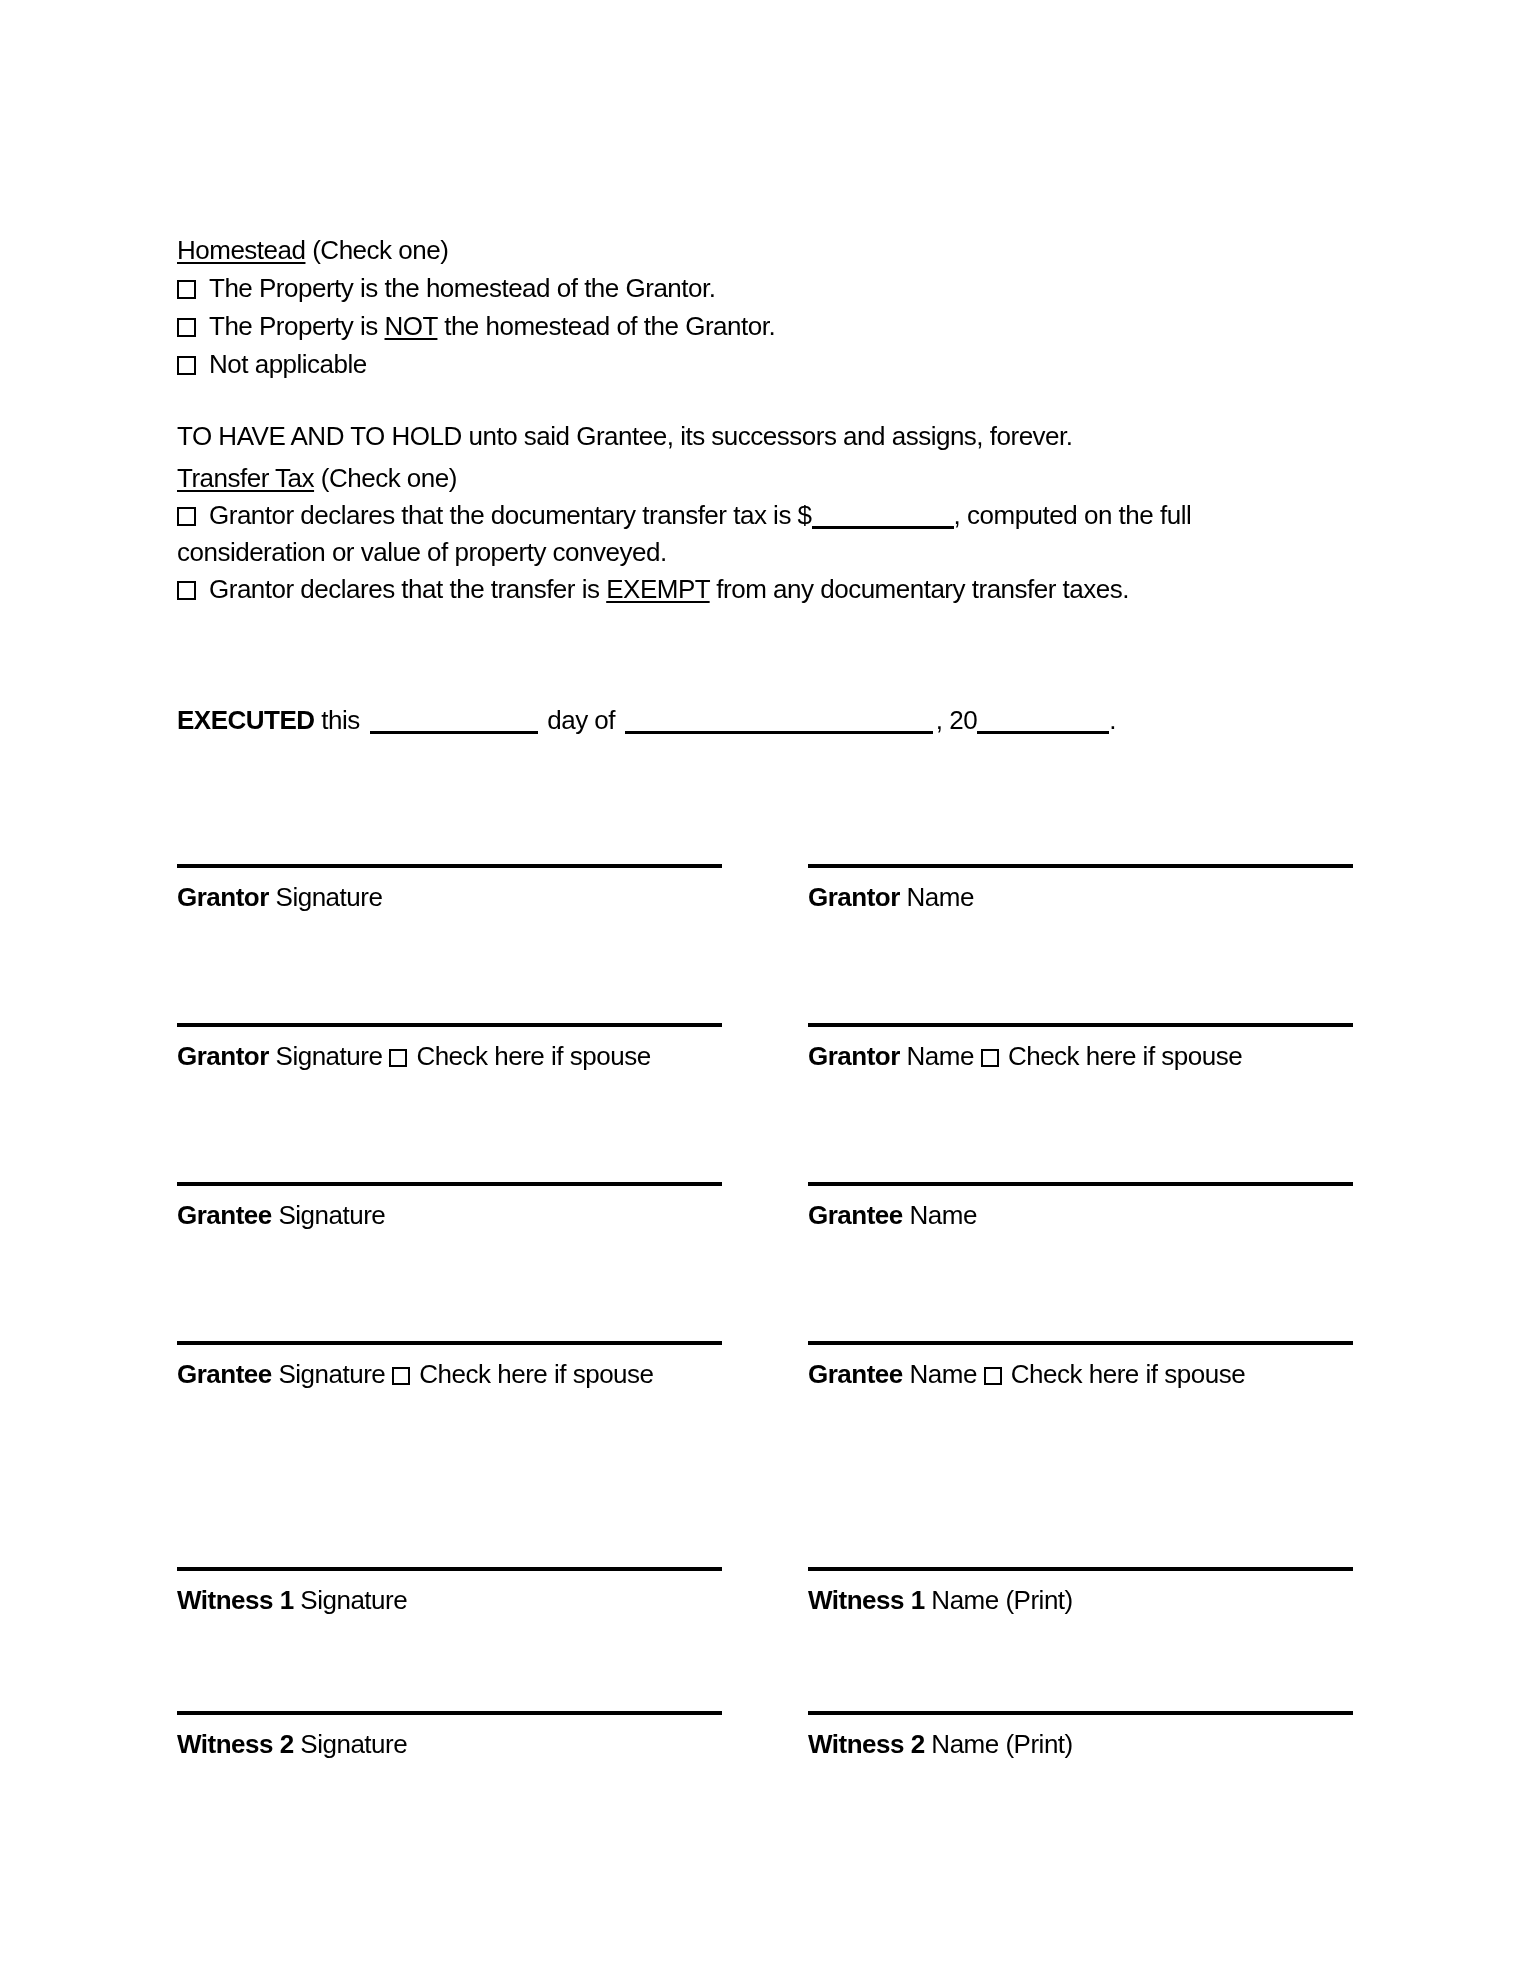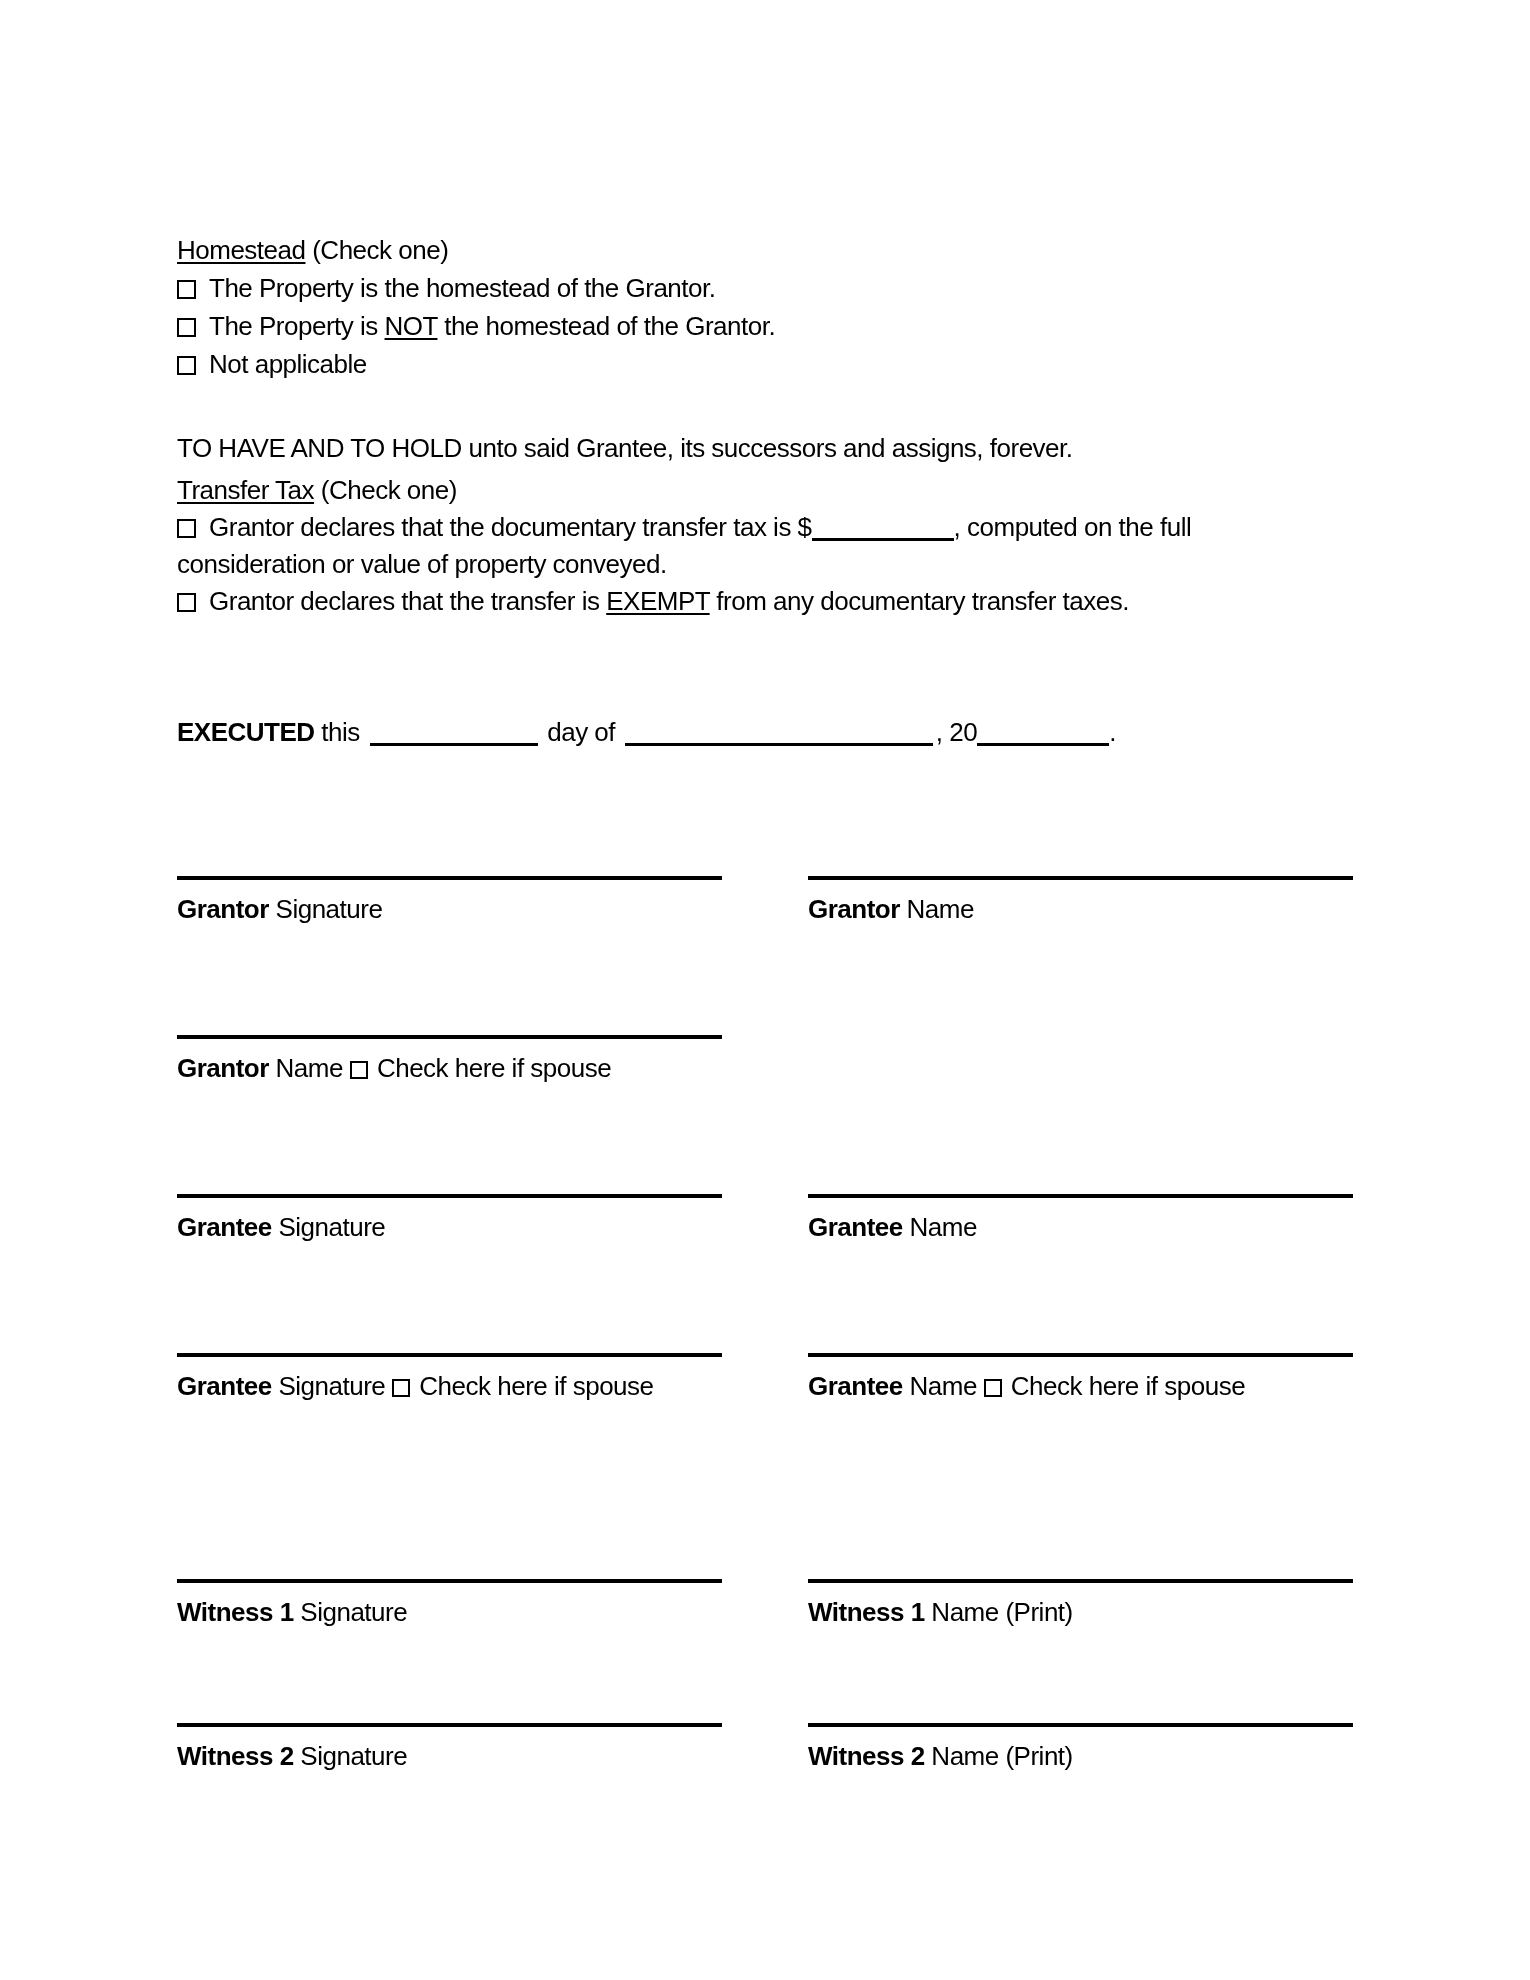--- a/index.html
+++ b/index.html
@@ -42,21 +42,21 @@
     box-sizing: border-box;
     vertical-align: -2px;
     margin-right: 13px;
   }
   .cbx.mid {
     width: 18px;
     height: 18px;
     margin: 0 9px 0 7px;
   }
 
-  #habendum { margin-top: 46px; line-height: 38px; white-space: nowrap; }
+  #habendum { margin-top: 34px; line-height: 38px; white-space: nowrap; }
   #transfer-heading { margin-top: 4px; }
   .tax-line { line-height: 37px; white-space: nowrap; }
   .tax-wrap { line-height: 37px; white-space: nowrap; }
 
   .blank {
     display: inline-block;
     border-bottom: 3px solid #000;
     height: 20px;
     vertical-align: -5px;
   }
@@ -139,20 +139,26 @@
         <div class="sig-label">
           <b>Grantor</b><span> Name</span>
         </div>
       </div>
     </div>
 
     <div class="sig-row h160">
       <div class="sig-cell">
         <div class="sig-line"></div>
         <div class="sig-label">
+          <b>Grantor</b><span> Signature</span><span class="cbx mid"></span><span>Check here if spouse</span>
+        </div>
+      </div>
+      <div class="sig-cell">
+        <div class="sig-line"></div>
+        <div class="sig-label">
           <b>Grantor</b><span> Name</span><span class="cbx mid"></span><span>Check here if spouse</span>
         </div>
       </div>
     </div>
 
     <div class="sig-row h160">
       <div class="sig-cell">
         <div class="sig-line"></div>
         <div class="sig-label">
           <b>Grantee</b><span> Signature</span>

